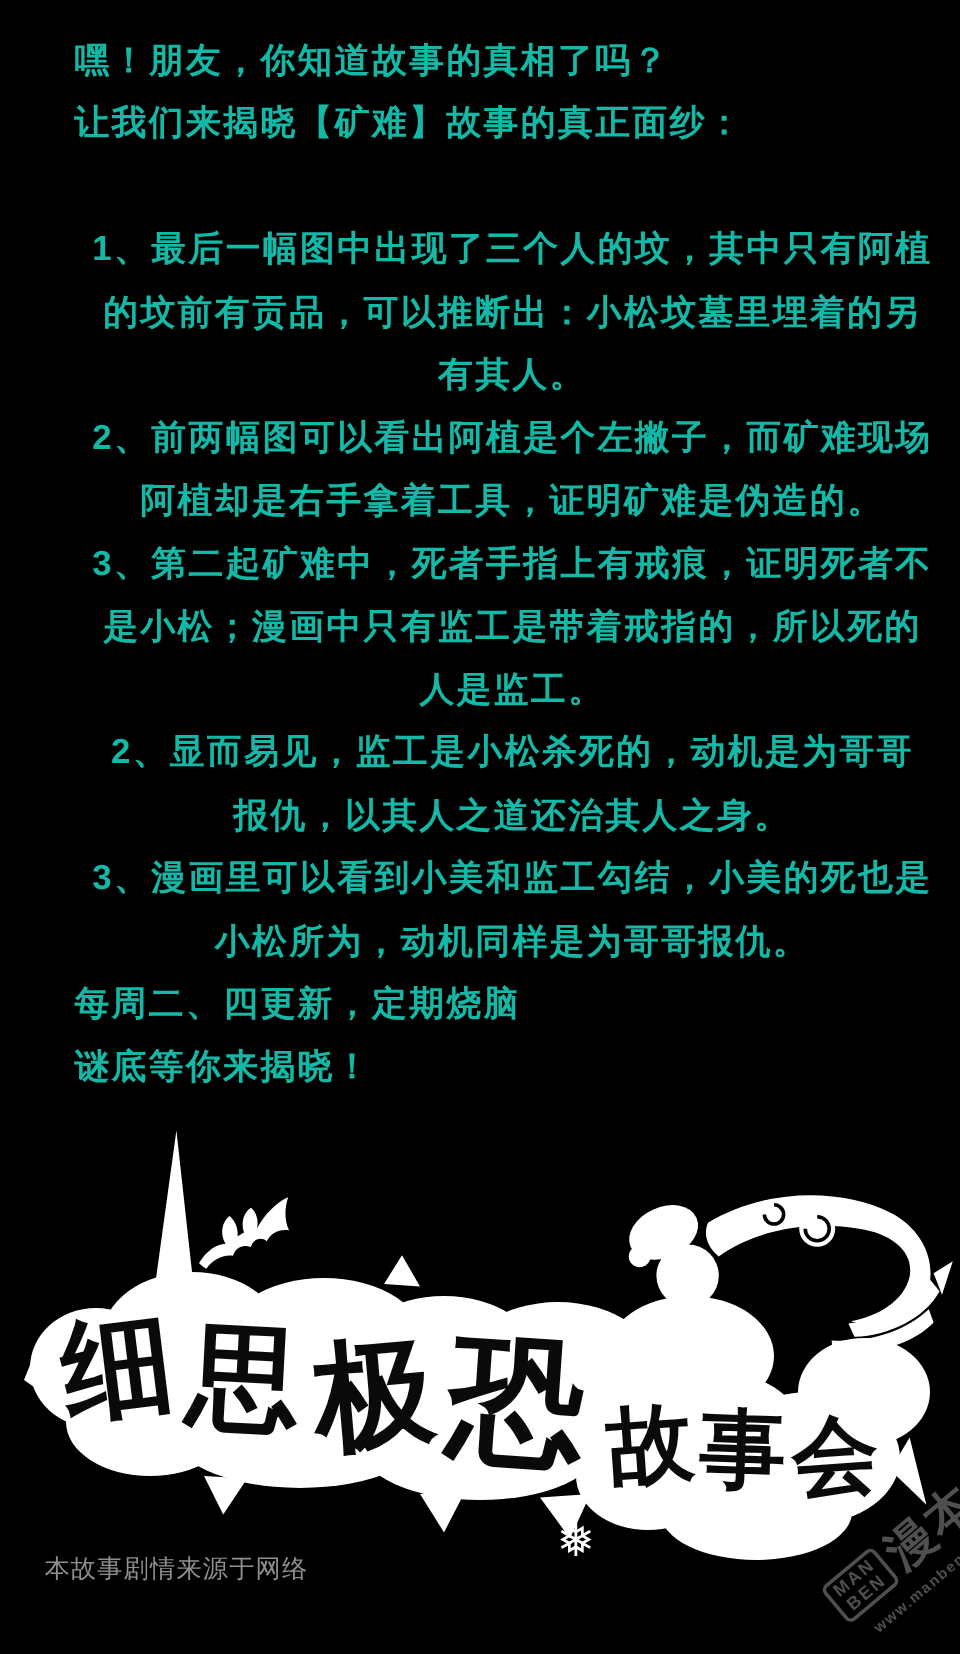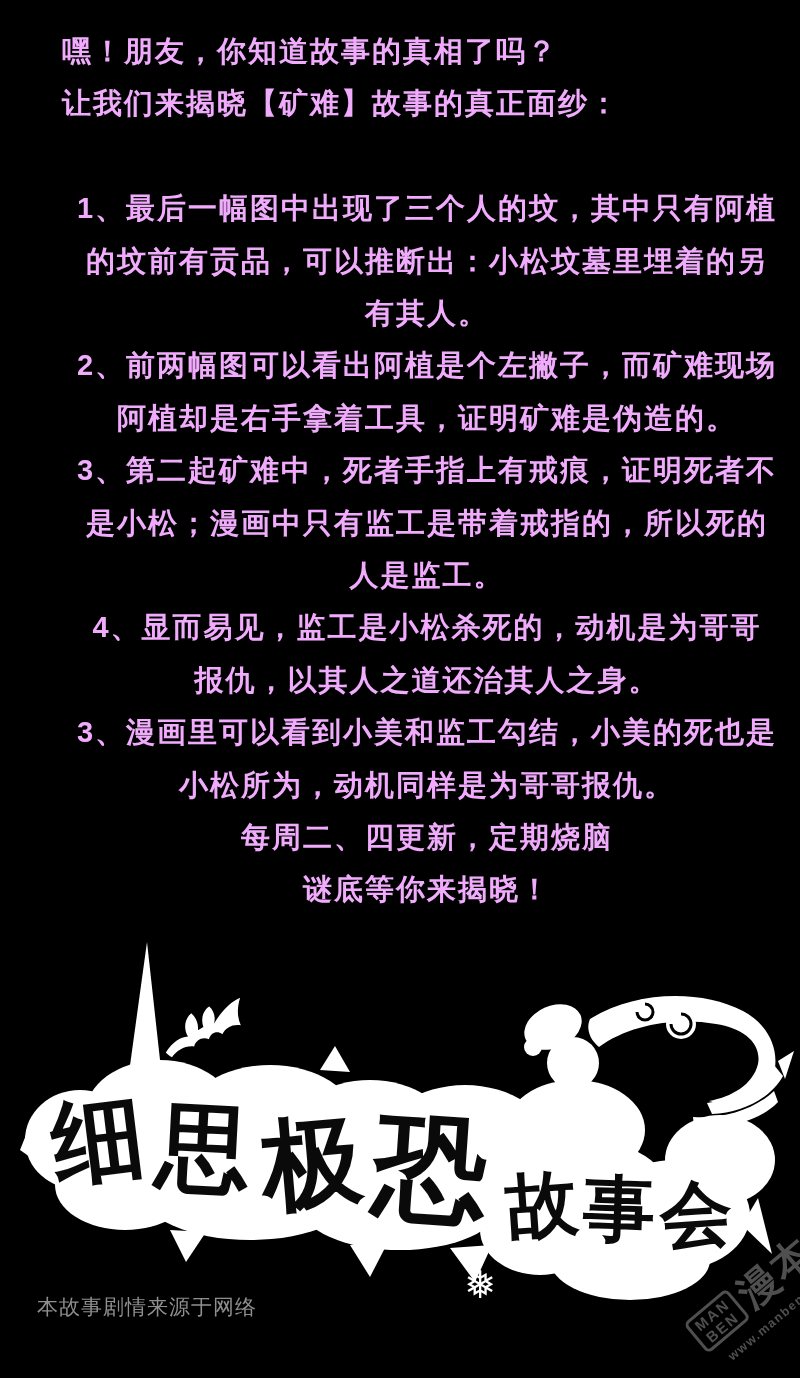--- a/index.html
+++ b/index.html
@@ -1,23 +1,23 @@
 <!DOCTYPE html>
 <html><head>
 <meta charset="utf-8">
 <style>
   html,body{margin:0;padding:0;background:#000;}
   .canvas{position:relative;width:800px;height:1378px;background:#000;overflow:hidden;margin:0 auto;
           font-family:"Liberation Sans","DejaVu Sans",sans-serif;}
   
-  .text-block{position:absolute;left:62px;top:25px;width:730px;color:#f0abfc;
+  .text-block{position:absolute;left:62px;top:25px;width:730px;color:#14b8a6;
               font-size:29px;line-height:52.4px;font-weight:700;letter-spacing:2px;}
   .text-block p{margin:0;white-space:pre;}
   .analysis-list{margin-top:52.4px;text-align:center;}
-  .schedule{margin-top:52.4px;text-align:center;}
+  .schedule{margin-top:52.4px;}
   
   .logo{position:absolute;left:0;top:930px;width:800px;height:400px;}
   .cloud-svg{position:absolute;left:20px;top:0;width:760px;height:400px;}
   .bat-svg{position:absolute;left:158px;top:68px;width:92px;height:64px;transform:rotate(-12deg);}
   .witch-svg{position:absolute;left:495px;top:55px;width:300px;height:200px;}
   .logo-char{position:absolute;color:#0a0a0a;font-weight:900;line-height:1;display:block;}
   .ch-xi  {left:52px;  top:164px;font-size:92px; transform:rotate(-7deg);}
   .ch-si  {left:156px; top:172px;font-size:94px; transform:rotate(3deg);}
   .ch-ji  {left:262px; top:182px;font-size:100px;transform:rotate(-5deg);}
   .ch-kong{left:374px; top:182px;font-size:114px;transform:rotate(4deg);}
@@ -47,21 +47,21 @@
 让我们来揭晓【矿难】故事的真正面纱：</p>
     <div class="analysis-list">
       <p>1、最后一幅图中出现了三个人的坟，其中只有阿植
 的坟前有贡品，可以推断出：小松坟墓里埋着的另
 有其人。</p>
       <p>2、前两幅图可以看出阿植是个左撇子，而矿难现场
 阿植却是右手拿着工具，证明矿难是伪造的。</p>
       <p>3、第二起矿难中，死者手指上有戒痕，证明死者不
 是小松；漫画中只有监工是带着戒指的，所以死的
 人是监工。</p>
-      <p>4、显而易见，监工是小松杀死的，动机是为哥哥
+      <p>2、显而易见，监工是小松杀死的，动机是为哥哥
 报仇，以其人之道还治其人之身。</p>
       <p>3、漫画里可以看到小美和监工勾结，小美的死也是
 小松所为，动机同样是为哥哥报仇。</p>
     </div>
     <p class="schedule">每周二、四更新，定期烧脑
 谜底等你来揭晓！</p>
   </div>
 
   <div class="logo">
 

